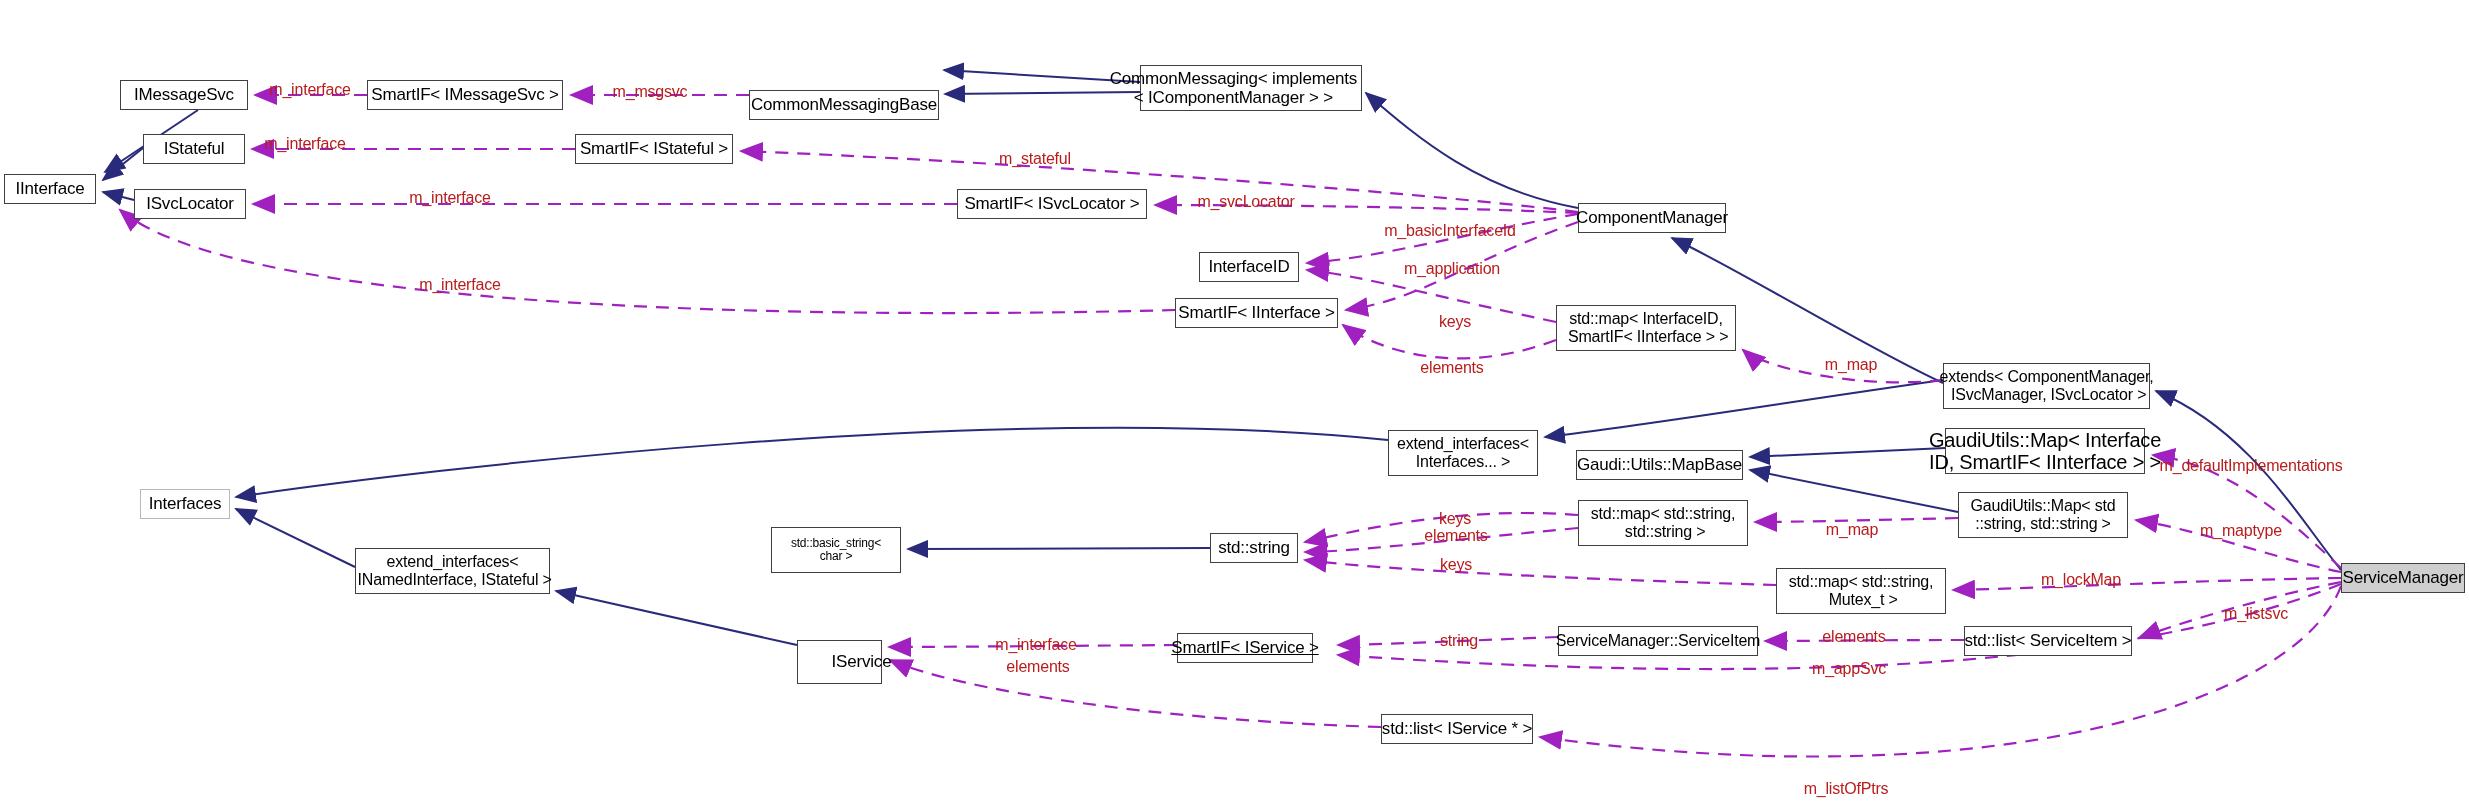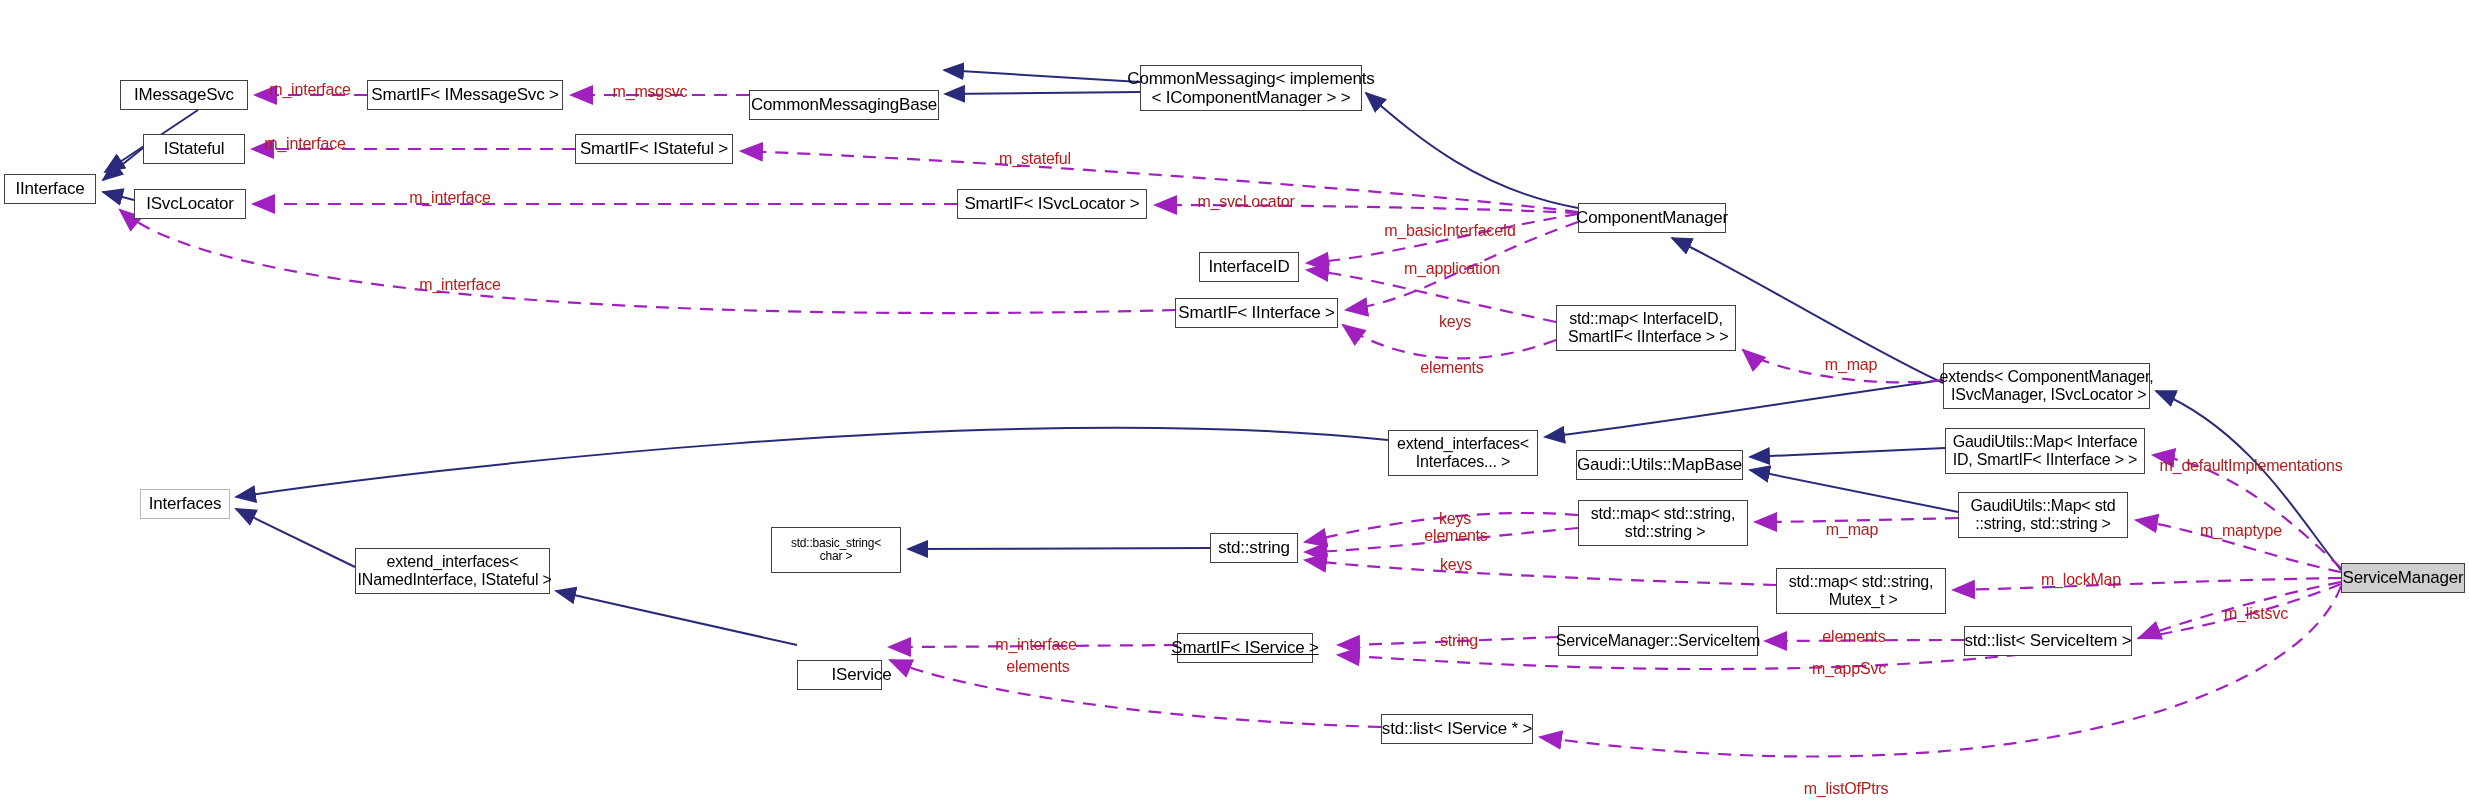--- a/index.html
+++ b/index.html
@@ -139,48 +139,48 @@
   </svg>
 
   <div class="node" style="left:4px;top:174px;width:92px;height:30px;"><span>IInterface</span></div>
   <div class="node" style="left:120px;top:80px;width:128px;height:30px;"><span>IMessageSvc</span></div>
   <div class="node" style="left:143px;top:134px;width:102px;height:30px;"><span>IStateful</span></div>
   <div class="node" style="left:134px;top:189px;width:112px;height:30px;"><span>ISvcLocator</span></div>
   <div class="node" style="left:367px;top:80px;width:196px;height:30px;"><span>SmartIF&lt; IMessageSvc &gt;</span></div>
   <div class="node" style="left:575px;top:134px;width:158px;height:30px;"><span>SmartIF&lt; IStateful &gt;</span></div>
   <div class="node" style="left:957px;top:189px;width:190px;height:30px;"><span>SmartIF&lt; ISvcLocator &gt;</span></div>
   <div class="node" style="left:749px;top:80px;width:190px;height:30px;margin-top:10px;"><span>CommonMessagingBase</span></div>
-  <div class="node" style="left:1140px;top:65px;width:222px;height:46px;"><span>CommonMessaging&lt; implements
+  <div class="node" style="left:1140px;top:65px;width:222px;height:46px;justify-content:flex-end;"><span>CommonMessaging&lt; implements
 &lt; IComponentManager &gt; &gt;</span></div>
   <div class="node" style="left:1578px;top:203px;width:148px;height:30px;"><span>ComponentManager</span></div>
   <div class="node" style="left:1199px;top:252px;width:100px;height:30px;"><span>InterfaceID</span></div>
   <div class="node" style="left:1175px;top:298px;width:163px;height:30px;"><span>SmartIF&lt; IInterface &gt;</span></div>
   <div class="node" style="left:1943px;top:363px;width:207px;height:46px;font-size:16px;"><span>extends&lt; ComponentManager,
  ISvcManager, ISvcLocator &gt;</span></div>
   <div class="node" style="left:1556px;top:305px;width:180px;height:46px;font-size:16px;"><span>std::map&lt; InterfaceID,
  SmartIF&lt; IInterface &gt; &gt;</span></div>
   <div class="node" style="left:1388px;top:430px;width:150px;height:46px;font-size:16px;"><span>extend_interfaces&lt;
 Interfaces... &gt;</span></div>
   <div class="node" style="left:1576px;top:450px;width:167px;height:30px;"><span>Gaudi::Utils::MapBase</span></div>
-  <div class="node" style="left:1945px;top:428px;width:200px;height:46px;font-size:16px;"><span>GaudiUtils::Map&lt; Interface
+  <div class="node" style="left:1945px;top:428px;width:200px;height:46px;font-size:20px;"><span>GaudiUtils::Map&lt; Interface
 ID, SmartIF&lt; IInterface &gt; &gt;</span></div>
   <div class="node soft" style="left:140px;top:489px;width:90px;height:30px;"><span>Interfaces</span></div>
   <div class="node" style="left:1958px;top:492px;width:170px;height:46px;font-size:16px;"><span>GaudiUtils::Map&lt; std
 ::string, std::string &gt;</span></div>
   <div class="node" style="left:1578px;top:500px;width:170px;height:46px;font-size:16px;"><span>std::map&lt; std::string,
  std::string &gt;</span></div>
   <div class="node" style="left:355px;top:548px;width:195px;height:46px;font-size:16px;"><span>extend_interfaces&lt;
  INamedInterface, IStateful &gt;</span></div>
   <div class="node" style="left:771px;top:527px;width:130px;height:46px;font-size:12px;"><span>std::basic_string&lt;
 char &gt;</span></div>
   <div class="node" style="left:1210px;top:533px;width:88px;height:30px;"><span>std::string</span></div>
   <div class="node" style="left:1776px;top:568px;width:170px;height:46px;font-size:16px;"><span>std::map&lt; std::string,
  Mutex_t &gt;</span></div>
   <div class="node current" style="left:2341px;top:563px;width:124px;height:30px;"><span>ServiceManager</span></div>
-  <div class="node" style="left:797px;top:660px;width:85px;height:30px;padding-left:48px;"><span>IService</span></div>
+  <div class="node" style="left:797px;top:640px;width:85px;height:44px;padding-left:48px;"><span>IService</span></div>
   <div class="node" style="left:1177px;top:633px;width:136px;height:30px;text-decoration:underline;"><span>SmartIF&lt; IService &gt;</span></div>
   <div class="node" style="left:1558px;top:626px;width:200px;height:30px;font-size:16px;"><span>ServiceManager::ServiceItem</span></div>
   <div class="node" style="left:1964px;top:626px;width:168px;height:30px;"><span>std::list&lt; ServiceItem &gt;</span></div>
   <div class="node" style="left:1381px;top:714px;width:152px;height:30px;"><span>std::list&lt; IService * &gt;</span></div>
 
   <div class="elabel" style="left:310px;top:81px;"><span>m_interface</span></div>
   <div class="elabel" style="left:650px;top:83px;"><span>m_msgsvc</span></div>
   <div class="elabel" style="left:305px;top:135px;"><span>m_interface</span></div>
   <div class="elabel" style="left:1035px;top:150px;"><span>m_stateful</span></div>
   <div class="elabel" style="left:450px;top:189px;"><span>m_interface</span></div>

